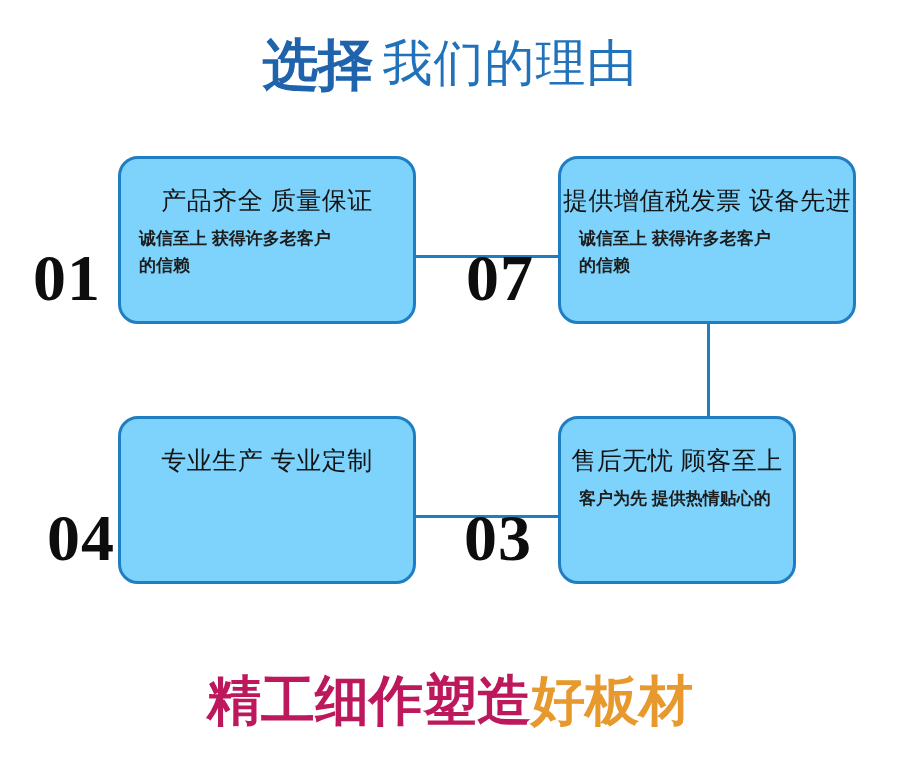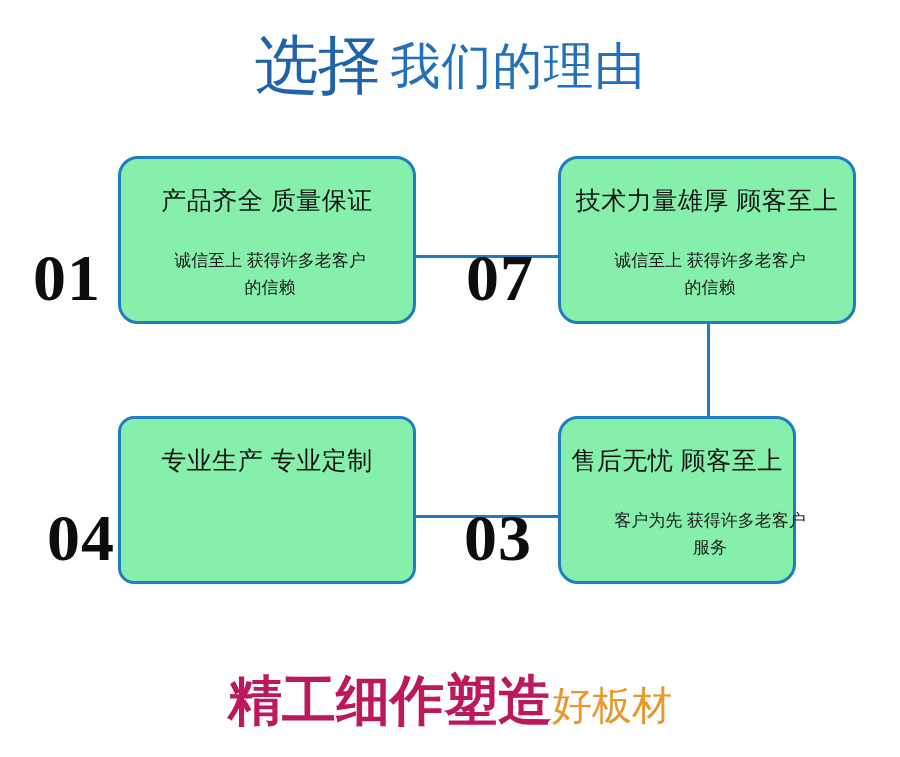--- a/index.html
+++ b/index.html
@@ -24,23 +24,23 @@
   .header {
     position: absolute;
     left: 0;
     top: 22px;
     width: 900px;
     text-align: center;
     white-space: nowrap;
   }
   .title-strong {
     display: inline-block;
-    font-size: 64px;
+    font-size: 56px;
     line-height: 86px;
-    font-weight: normal;
+    font-weight: bold;
     letter-spacing: -1px;
     color: #1f63ac;
     vertical-align: baseline;
   }
   .title-light {
     display: inline-block;
     font-size: 50px;
     line-height: 86px;
     font-weight: normal;
     color: #2272bb;
@@ -63,52 +63,51 @@
     width: 3px;
   }
   .conn-01-02 { left: 414px; top: 255px; width: 148px; }
   .conn-02-03 { left: 707px; top: 323px; height: 98px; }
   .conn-04-03 { left: 414px; top: 515px; width: 148px; }
 
   
   .card {
     position: absolute;
     box-sizing: border-box;
-    background: #86efac;
+    background: #7dd3fc;
     border: 3px solid #1f7ec2;
     border-radius: 20px;
   }
   .card-1 { left: 118px; top: 156px; width: 298px; height: 168px; }
   .card-2 { left: 558px; top: 156px; width: 298px; height: 168px; }
-  .card-4 { left: 118px; top: 416px; width: 298px; height: 168px; border-radius: 16px; }
+  .card-4 { left: 118px; top: 416px; width: 298px; height: 168px; }
   .card-3 { left: 558px; top: 416px; width: 238px; height: 168px; }
 
   .card-heading {
     position: absolute;
     left: 0;
     top: 26px;
     width: 100%;
     text-align: center;
     font-size: 25px;
     line-height: 30px;
     color: #141414;
     font-weight: normal;
     letter-spacing: 0.5px;
     white-space: nowrap;
   }
   .card-body {
     position: absolute;
     left: 18px;
-    top: 88px;
+    top: 66px;
     width: 262px;
     font-size: 17px;
     line-height: 27px;
     color: #1c1c1c;
-    font-weight: normal;
-    text-align: center;
+    font-weight: bold;
   }
   .card-body .line { display: block; white-space: nowrap; }
 
   
   .number {
     position: absolute;
     font-family: "Liberation Serif", "DejaVu Serif", serif;
     font-weight: bold;
     font-size: 66px;
     line-height: 66px;
@@ -131,23 +130,23 @@
     white-space: nowrap;
   }
   .footer-dark {
     font-size: 54px;
     line-height: 64px;
     font-weight: bold;
     color: #be185d;
     letter-spacing: 0px;
   }
   .footer-accent {
-    font-size: 40px;
+    font-size: 54px;
     line-height: 64px;
-    font-weight: normal;
+    font-weight: bold;
     color: #e7992e;
     letter-spacing: 0px;
   }
 </style>
 </head>
 <body>
 
 <div id="page">
 
   <div class="header">
@@ -161,38 +160,37 @@
   <div class="card card-1">
     <div class="card-heading">产品齐全 质量保证</div>
     <div class="card-body">
       <span class="line">诚信至上 获得许多老客户</span>
       <span class="line">的信赖</span>
     </div>
   </div>
   <div class="number num-01">01</div>
 
   <div class="card card-2">
-    <div class="card-heading">技术力量雄厚 顾客至上</div>
+    <div class="card-heading">提供增值税发票 设备先进</div>
     <div class="card-body">
       <span class="line">诚信至上 获得许多老客户</span>
       <span class="line">的信赖</span>
     </div>
   </div>
   <div class="number num-02">07</div>
 
   <div class="card card-4">
     <div class="card-heading">专业生产 专业定制</div>
   </div>
   <div class="number num-04">04</div>
 
   <div class="card card-3">
     <div class="card-heading">售后无忧 顾客至上</div>
     <div class="card-body">
-      <span class="line">客户为先 获得许多老客户</span>
-      <span class="line">服务</span>
+      <span class="line">客户为先 提供热情贴心的</span>
     </div>
   </div>
   <div class="number num-03">03</div>
 
   <div class="footer">
     <span class="footer-dark">精工细作塑造</span><span class="footer-accent">好板材</span>
   </div>
 
 </div>
 

